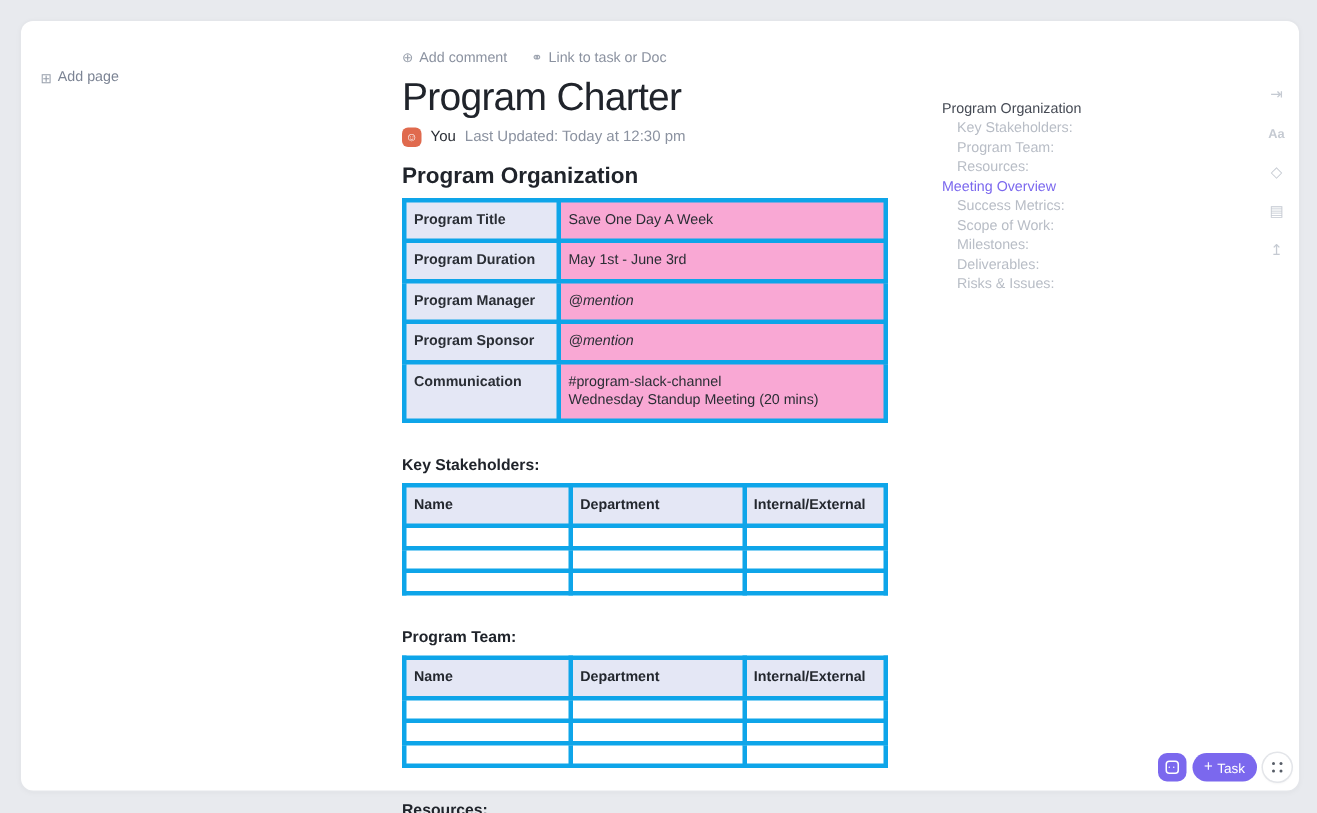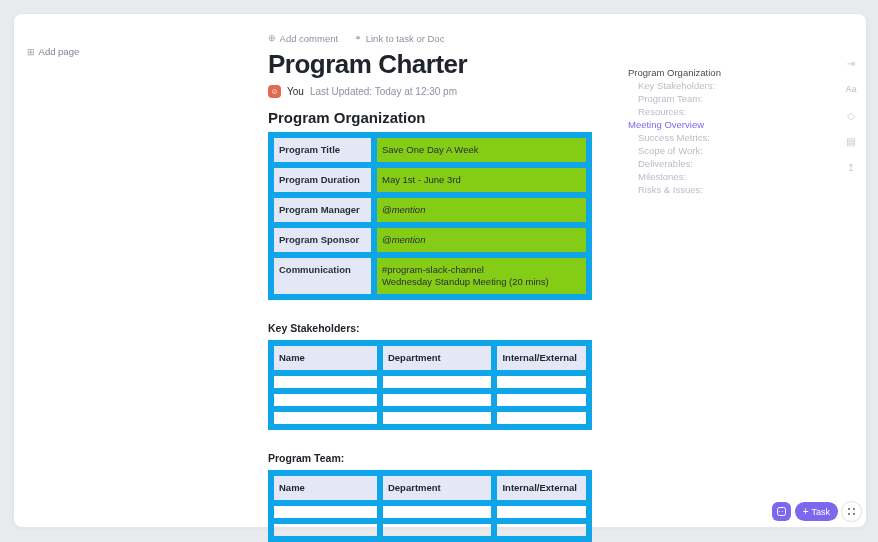--- a/index.html
+++ b/index.html
@@ -27,43 +27,43 @@
   
   .doc { position:absolute; left:254px; top:18px; width:324px; }
   .doc-toolbar {
     display:flex; align-items:center; gap:16px;
     font-size:9.5px; color:#8b92a0; height:12px;
   }
   .doc-toolbar .tb-item { display:flex; align-items:center; gap:4px; cursor:pointer; }
   .doc-toolbar .glyph { font-size:9px; color:#9aa1ad; }
 
   .doc-title {
-    margin-top:5px; font-size:26px; font-weight:700;
+    margin-top:5px; font-size:26px; font-weight:400;
     letter-spacing:-0.5px; color:#20242b;
   }
   .byline { margin-top:5px; display:flex; align-items:center; gap:6px; font-size:10px; }
   .avatar {
     width:13px; height:13px; border-radius:4px; background:#e06a4e;
     display:flex; align-items:center; justify-content:center;
     color:#fff; font-size:8px; line-height:1;
   }
   .byline .author { font-weight:400; color:#2a2e35; }
   .byline .updated { color:#8b92a0; }
 
   .h2 { margin-top:11px; font-size:15px; font-weight:700; color:#20242b; }
   .h3 { margin-top:22px; font-size:10.5px; font-weight:700; color:#20242b; }
 
   table { border-collapse:collapse; width:324px; margin-top:6px; font-size:9.5px; }
   td, th {
-    border:6px solid #0ea5e9; padding:6px 5px;
+    border:3px solid #0ea5e9; padding:6px 5px;
     height:13px; text-align:left; vertical-align:top; line-height:12px;
   }
   th { font-weight:700; background:#e4e7f5; color:#23272e; }
   .t-org td.label { background:#e4e7f5; font-weight:700; width:103px; }
-  .t-org td.value { background:#84cc16; }
+  .t-org td.value { background:#f9a8d4; }
   .mention { font-style:italic; }
   .t3 .c1 { width:117px; } .t3 .c2 { width:120px; } .t3 .c3 { width:95px; }
   .t-res td.bullets { height:48px; padding-top:3px; }
   .t-res .bullet-line { list-style:none; padding-left:10px; line-height:14px; font-size:9px; color:#2a2e35; }
   .t-res .bullet-line::before { content:"•"; }
 
   
   .toc { position:absolute; left:614px; top:52px; width:150px; font-size:9.5px; }
   .toc .item { height:13px; line-height:13px; cursor:pointer; white-space:nowrap; }
   .toc .lvl2 { padding-left:10px; }
@@ -239,22 +239,22 @@
   </div>
 
   <div class="toc">
     <div class="item c-active">Program Organization</div>
     <div class="item lvl2 c-muted">Key Stakeholders:</div>
     <div class="item lvl2 c-muted">Program Team:</div>
     <div class="item lvl2 c-muted">Resources:</div>
     <div class="item c-purple">Meeting Overview</div>
     <div class="item lvl2 c-muted">Success Metrics:</div>
     <div class="item lvl2 c-muted">Scope of Work:</div>
+    <div class="item lvl2 c-muted">Milestones:</div>
     <div class="item lvl2 c-muted">Deliverables:</div>
-    <div class="item lvl2 c-muted">Milestones:</div>
     <div class="item lvl2 c-muted">Risks &amp; Issues:</div>
   </div>
 
   <div class="rail">
     <span class="r-icon">⇥</span>
     <span class="r-icon r-aa">Aa</span>
     <span class="r-icon">◇</span>
     <span class="r-icon">▤</span>
     <span class="r-icon">↥</span>
   </div>

